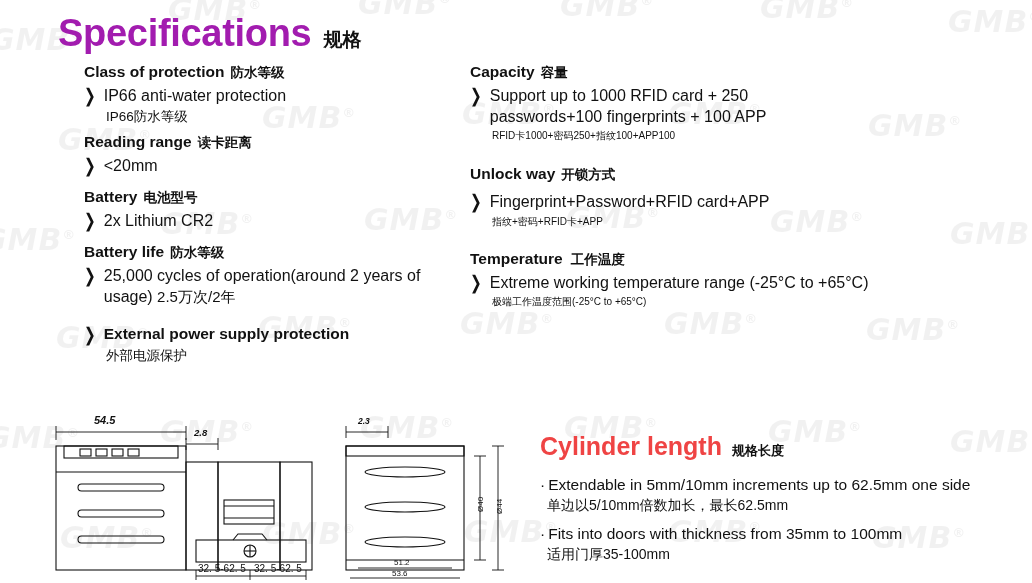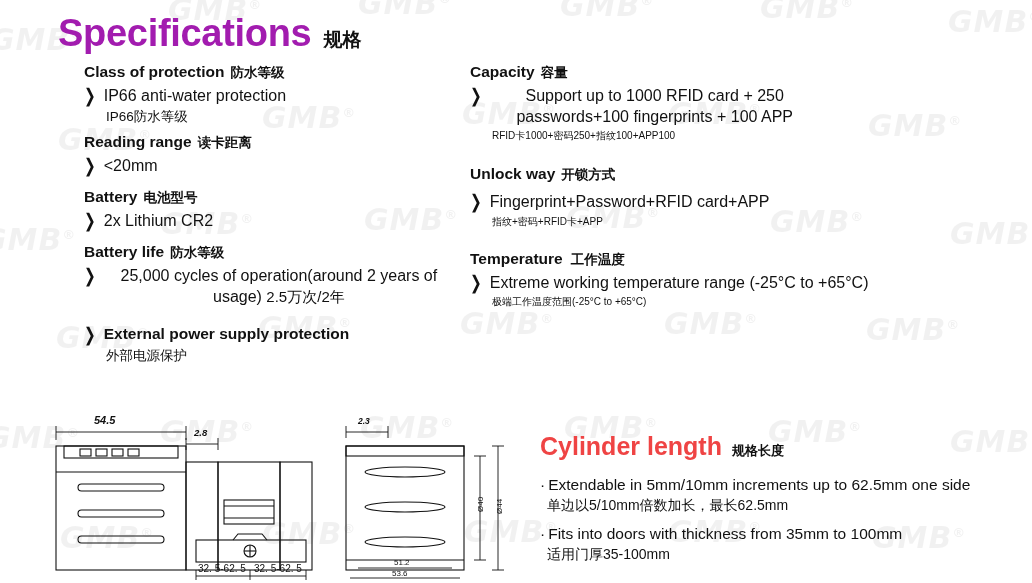--- a/index.html
+++ b/index.html
@@ -105,21 +105,20 @@
     line-height: 1.35;
     color: #111;
     flex: 0 0 auto;
     transform: scaleY(1.35);
     margin-top: 1px;
   }
   .bullet-text {
     font-size: 16px;
     line-height: 1.32;
     color: #111;
-    text-align: center;
   }
   .bullet-text.bold {
     font-weight: 700;
     font-size: 15.5px;
   }
   .sub-cn {
     font-size: 13.5px;
     line-height: 1.35;
     color: #111;
     margin-left: 22px;

